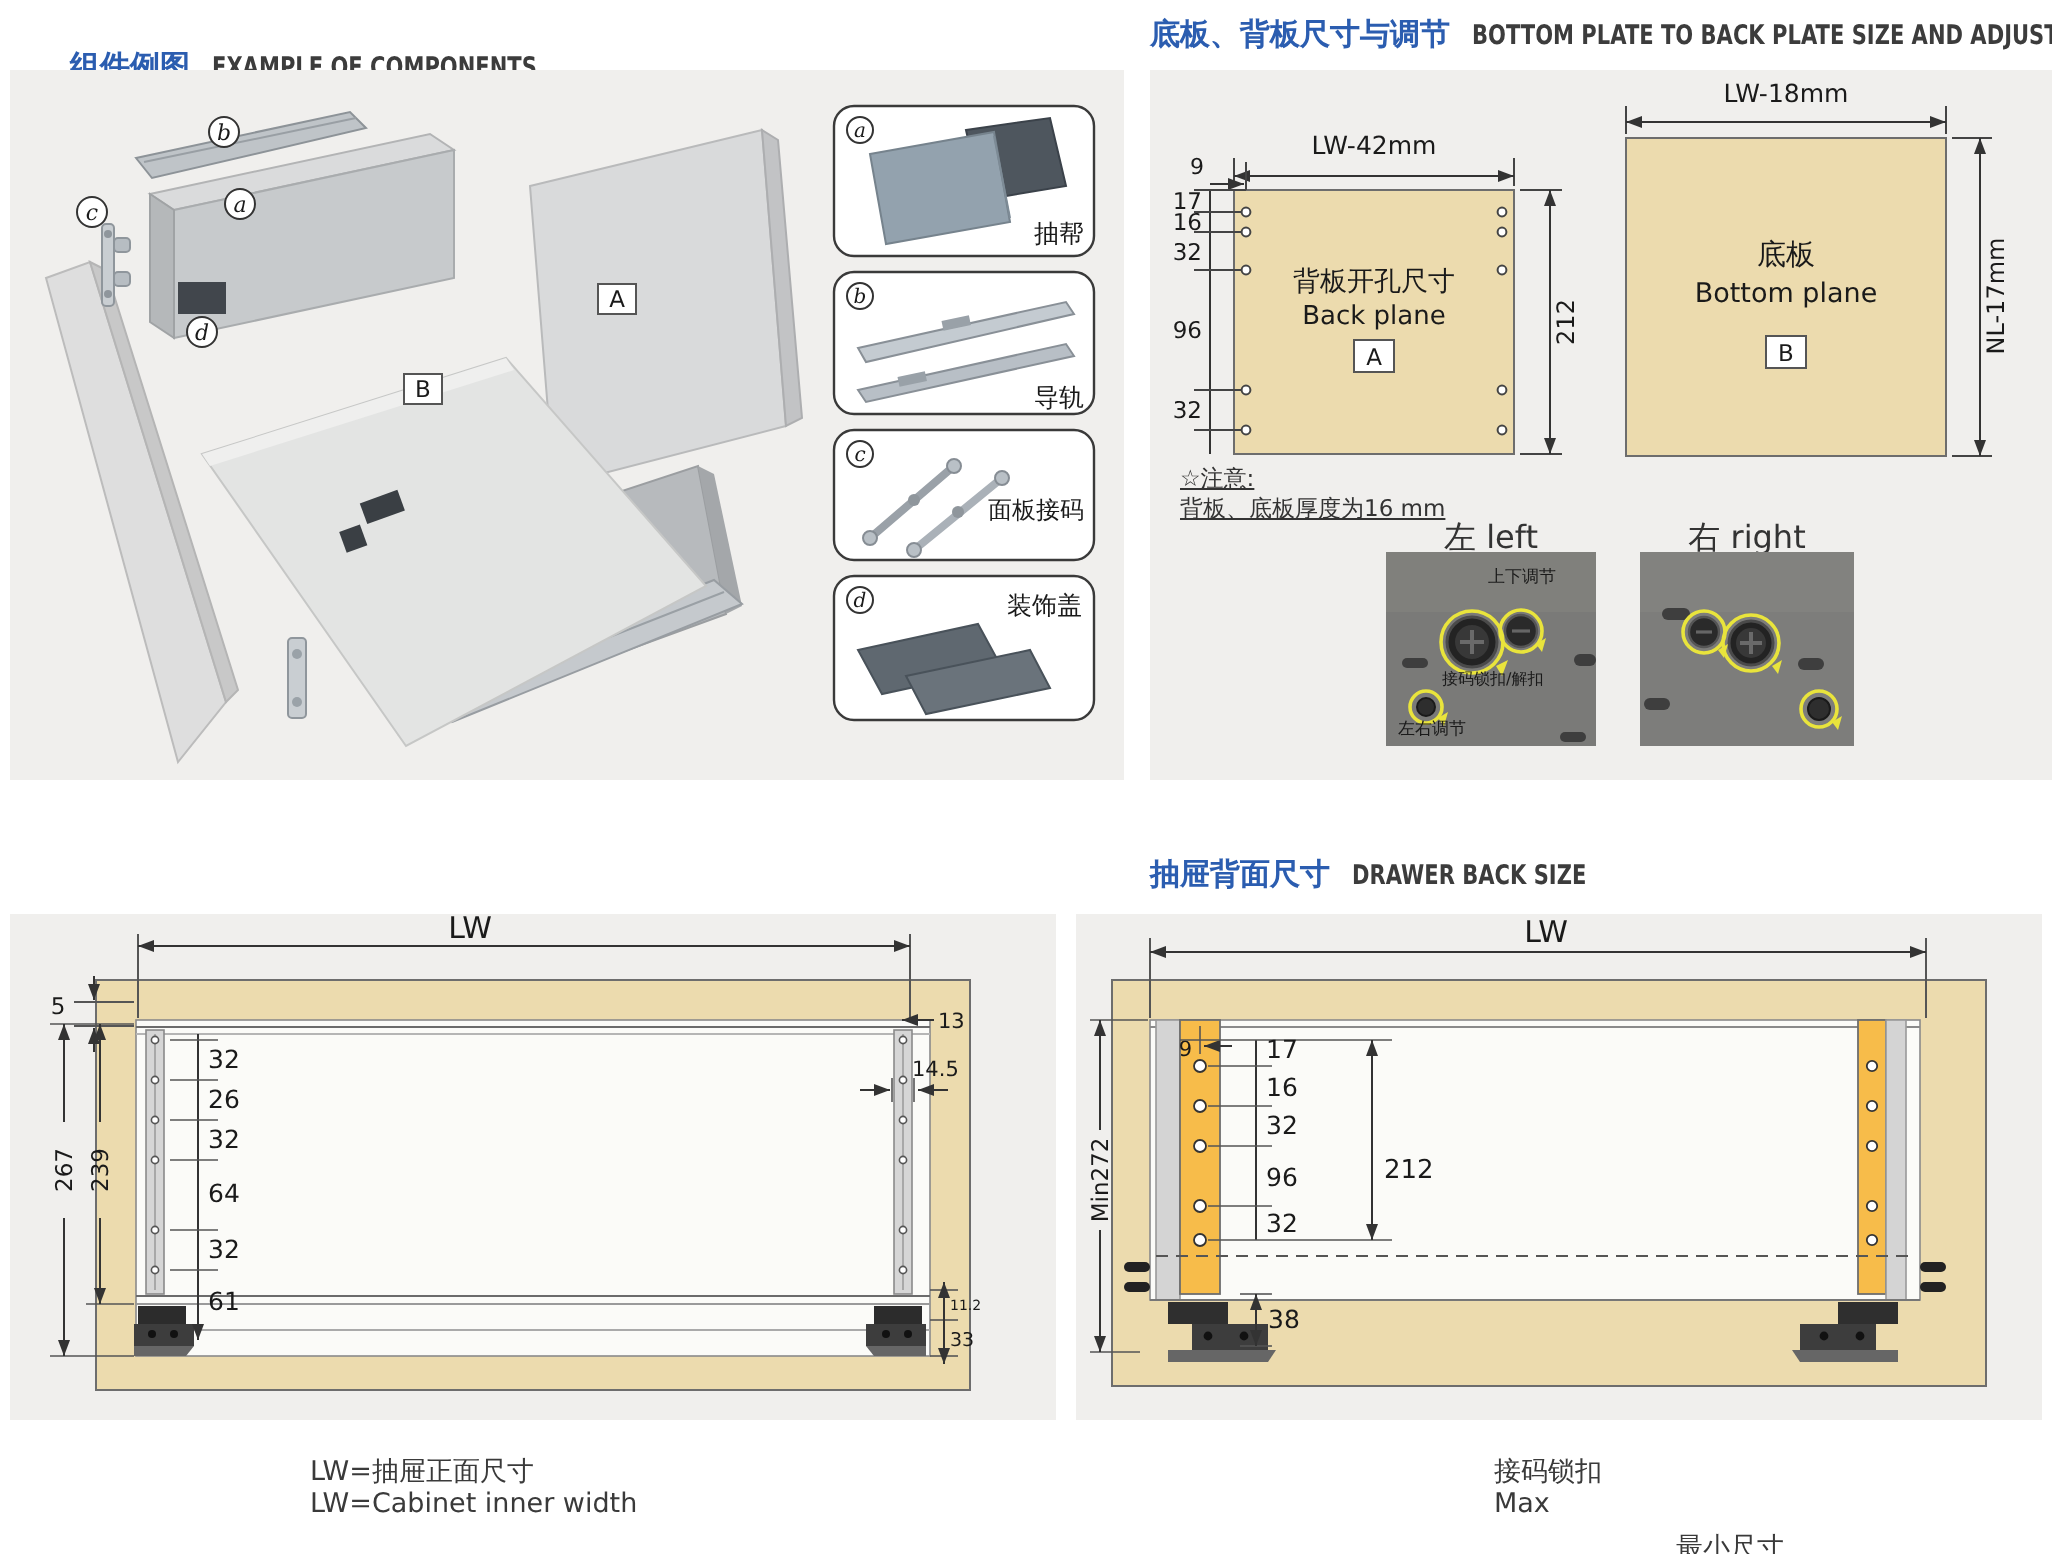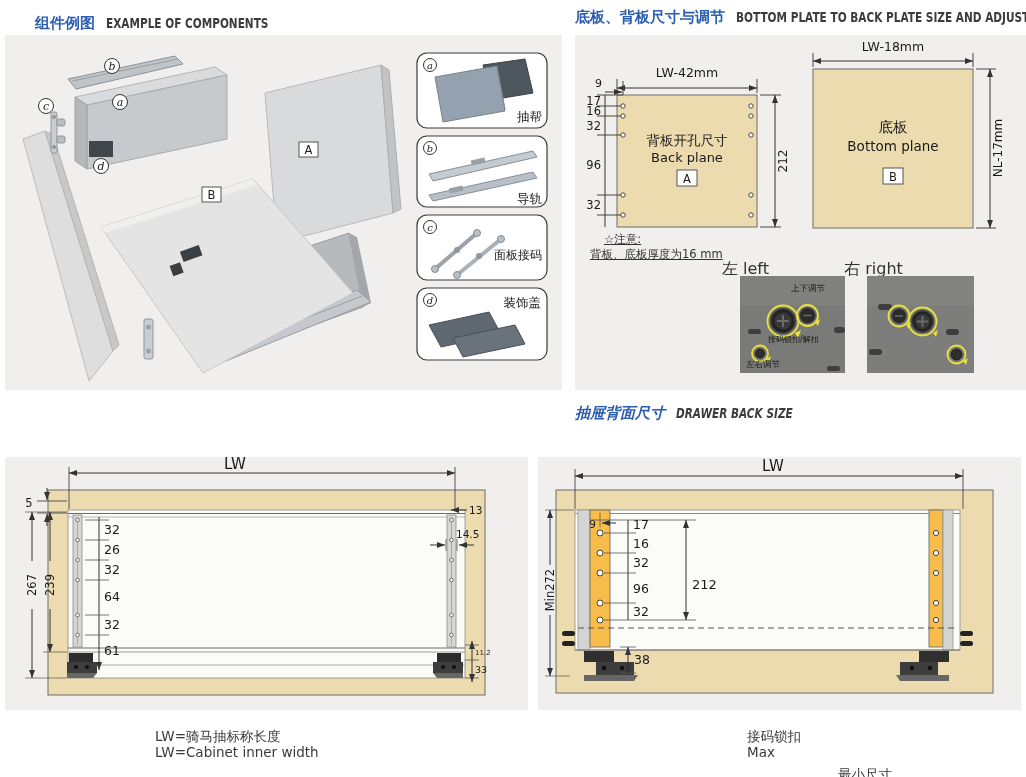--- a/index.html
+++ b/index.html
@@ -6,39 +6,39 @@
   .page{position:relative;width:1026px;height:777px;background:#ffffff;
         font-family:"DejaVu Sans",sans-serif;overflow:hidden;}
   .panel{position:absolute;background:#f0efed;}
   .sec-head{position:absolute;display:flex;align-items:baseline;gap:11px;white-space:nowrap;}
   .hd-zh{font-size:15px;font-weight:bold;color:#2b5db0;}
   .hd-en{font-size:13.5px;font-weight:bold;color:#3c3c3c;display:inline-block;
          transform:scaleX(0.78);transform-origin:0 70%;}
   svg{position:absolute;left:0;top:0;}
   svg text{font-family:"DejaVu Sans",sans-serif;fill:#1a1a1a;}
   .co{font-family:"DejaVu Serif",serif;font-style:italic;}
-  .photo{position:absolute;margin-left:47px;}
+  .photo{position:absolute;}
   .cap{position:absolute;font-size:16px;color:#333;text-align:center;white-space:nowrap;}
   .note{position:absolute;font-size:11.5px;color:#333;white-space:nowrap;}
   .lg{position:absolute;color:#3a3a3a;font-size:13.5px;line-height:15.5px;white-space:nowrap;}
 </style>
 </head>
 <body>
 
 <div class="page">
 
-  <div class="sec-head" style="left:35px;top:14px;">
+  <div class="sec-head" style="left:35px;top:24px;">
     <span class="hd-zh">组件例图</span>
     <span class="hd-en">EXAMPLE OF COMPONENTS</span>
   </div>
   <div class="sec-head" style="left:575px;top:8px;">
     <span class="hd-zh">底板、背板尺寸与调节</span>
     <span class="hd-en">BOTTOM PLATE TO BACK PLATE SIZE AND ADJUST</span>
   </div>
-  <div class="sec-head" style="left:575px;top:404px;font-style:italic;">
+  <div class="sec-head" style="left:575px;top:428px;">
     <span class="hd-zh">抽屉背面尺寸</span>
     <span class="hd-en">DRAWER BACK SIZE</span>
   </div>
 
   <div class="panel" style="left:5px;top:35px;width:557px;height:355px;">
     <svg width="557" height="355" viewBox="0 0 557 355">
       <g>
 
         <polygon points="260,58 376,30 388,178 272,208" fill="#d9dadb" stroke="#b9babb"></polygon>
         <polygon points="376,30 384,35 396,174 388,178" fill="#c2c3c5" stroke="#adaeb0"></polygon>
@@ -199,21 +199,21 @@
         <line x1="401" y1="193" x2="421" y2="193" stroke="#444"></line>
         <line x1="415" y1="34" x2="415" y2="193" stroke="#333" marker-start="url(#ar2)" marker-end="url(#ar2)"></line>
         <text transform="translate(427,113) rotate(-90)" font-size="12" text-anchor="middle">NL-17mm</text>
         <text x="318" y="97" font-size="14.5" text-anchor="middle">底板</text>
         <text x="318" y="116" font-size="13.5" text-anchor="middle">Bottom plane</text>
         <rect x="308" y="133" width="20" height="16" fill="#fff" stroke="#555"></rect>
         <text x="318" y="145.5" font-size="11.5" text-anchor="middle">B</text>
       </g>
     </svg>
 
-    <div class="note" style="left:29px;top:197px;text-decoration:underline;">☆注意:</div>
+    <div class="note" style="left:15px;top:197px;text-decoration:underline;">☆注意:</div>
     <div class="note" style="left:15px;top:212px;text-decoration:underline;">背板、底板厚度为16 mm</div>
 
     <div class="cap" style="left:118px;top:224px;width:105px;">
       <span>左</span>
       <span>left</span>
     </div>
     <div class="cap" style="left:245px;top:224px;width:107px;">
       <span>右</span>
       <span>right</span>
     </div>
@@ -466,21 +466,21 @@
 
         <line x1="82" y1="190" x2="98" y2="190" stroke="#555" stroke-width="0.8"></line>
         <line x1="82" y1="216" x2="98" y2="216" stroke="#555" stroke-width="0.8"></line>
         <line x1="90" y1="190" x2="90" y2="216" stroke="#333" marker-start="url(#ar4)" marker-end="url(#ar4)"></line>
         <text x="96" y="207" font-size="12.5">38</text>
       </g>
     </svg>
   </div>
 
   <div class="lg" style="left:155px;top:729px;">
-    <div>LW=骑马抽标称长度</div>
+    <div>LW=抽屉正面尺寸</div>
     <div>LW=Cabinet inner width</div>
   </div>
   <div class="lg" style="left:747px;top:729px;">
     <div>接码锁扣</div>
     <div>Max</div>
   </div>
   <div class="lg" style="left:838px;top:729px;margin-top:38px;">
     <div>最小尺寸</div>
     <div>Min</div>
   </div>

